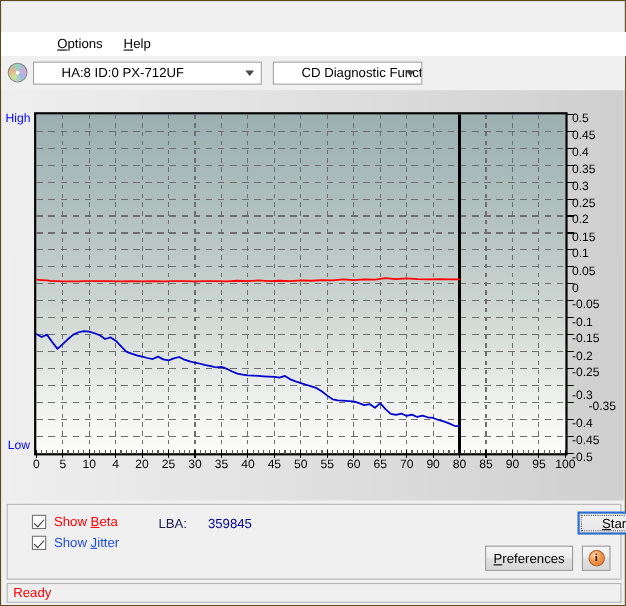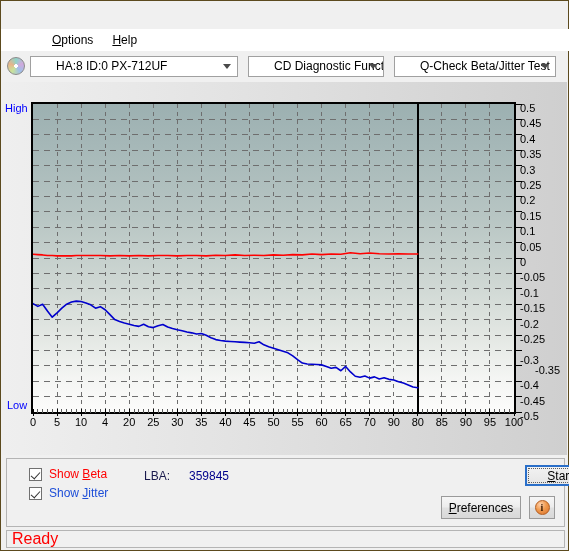--- a/index.html
+++ b/index.html
@@ -349,21 +349,21 @@
     left: 5px; top: 529px;
     width: 559px; height: 18px;
     border: 1px solid #b4b4b4;
     box-sizing: border-box;
     background: #f0f0f0;
     display: flex;
     align-items: center;
   }
   #status-text {
     margin-left: 5px;
-    font-size: 16px;
+    font-size: 12px;
     color: #ff0000;
     font-family: "Liberation Sans", sans-serif;
   }
 </style>
 </head>
 <body>
 
 <div id="app-window">
 
 
@@ -378,24 +378,20 @@
     <div class="combo" id="combo-drive">
       <span class="combo-text">HA:8 ID:0  PX-712UF</span>
       <span class="chev"></span>
     </div>
 
     <div class="combo" id="combo-function">
       <span class="combo-text">CD Diagnostic Functions</span>
       <span class="chev"></span>
     </div>
 
-    <div class="combo" id="combo-test">
-      <span class="combo-text">Q-Check Beta/Jitter Test</span>
-      <span class="chev"></span>
-    </div>
   </div>
 
   <div id="chart-panel">
     <div id="label-high">High</div>
     <div id="label-low">Low</div>
 
     <div id="plot-outer">
       <svg id="plot-svg" viewBox="0 0 481 308" preserveAspectRatio="none">
           <line x1="24.05" y1="0" x2="24.05" y2="308" stroke="#6e6e6e" stroke-width="1" stroke-dasharray="4,4" shape-rendering="crispEdges"></line>
           <line x1="48.1" y1="0" x2="48.1" y2="308" stroke="#6e6e6e" stroke-width="1" stroke-dasharray="4,4" shape-rendering="crispEdges"></line>

